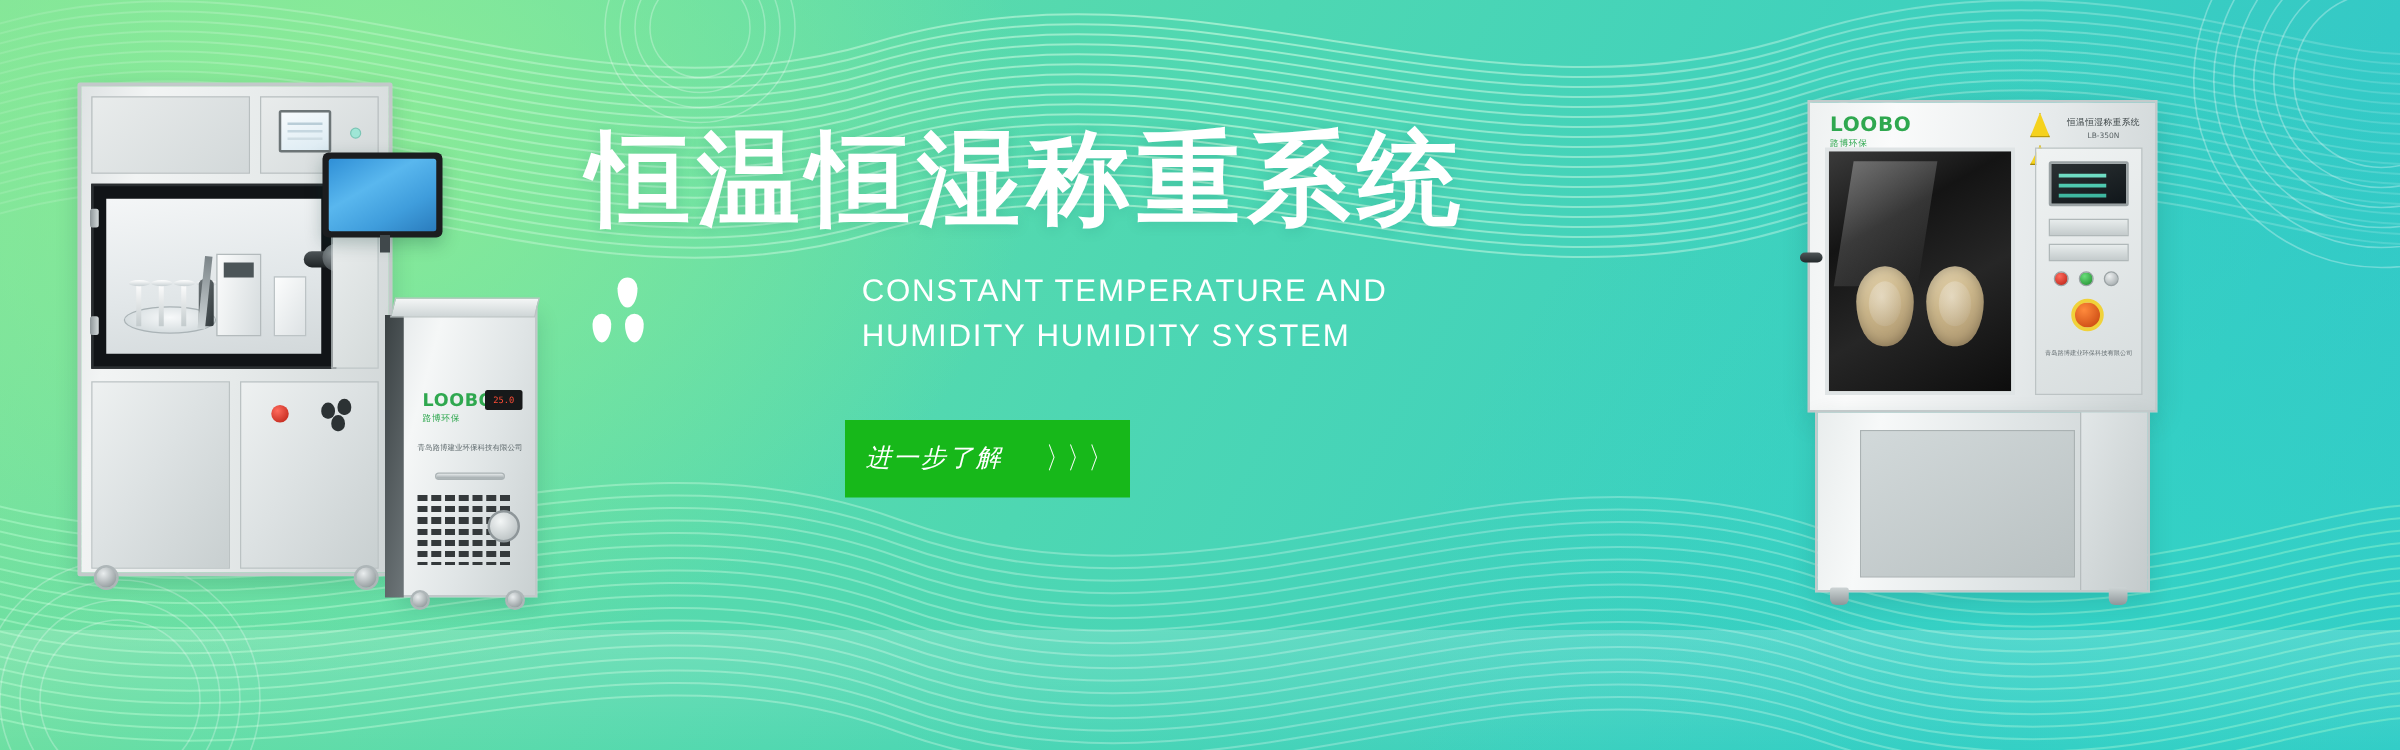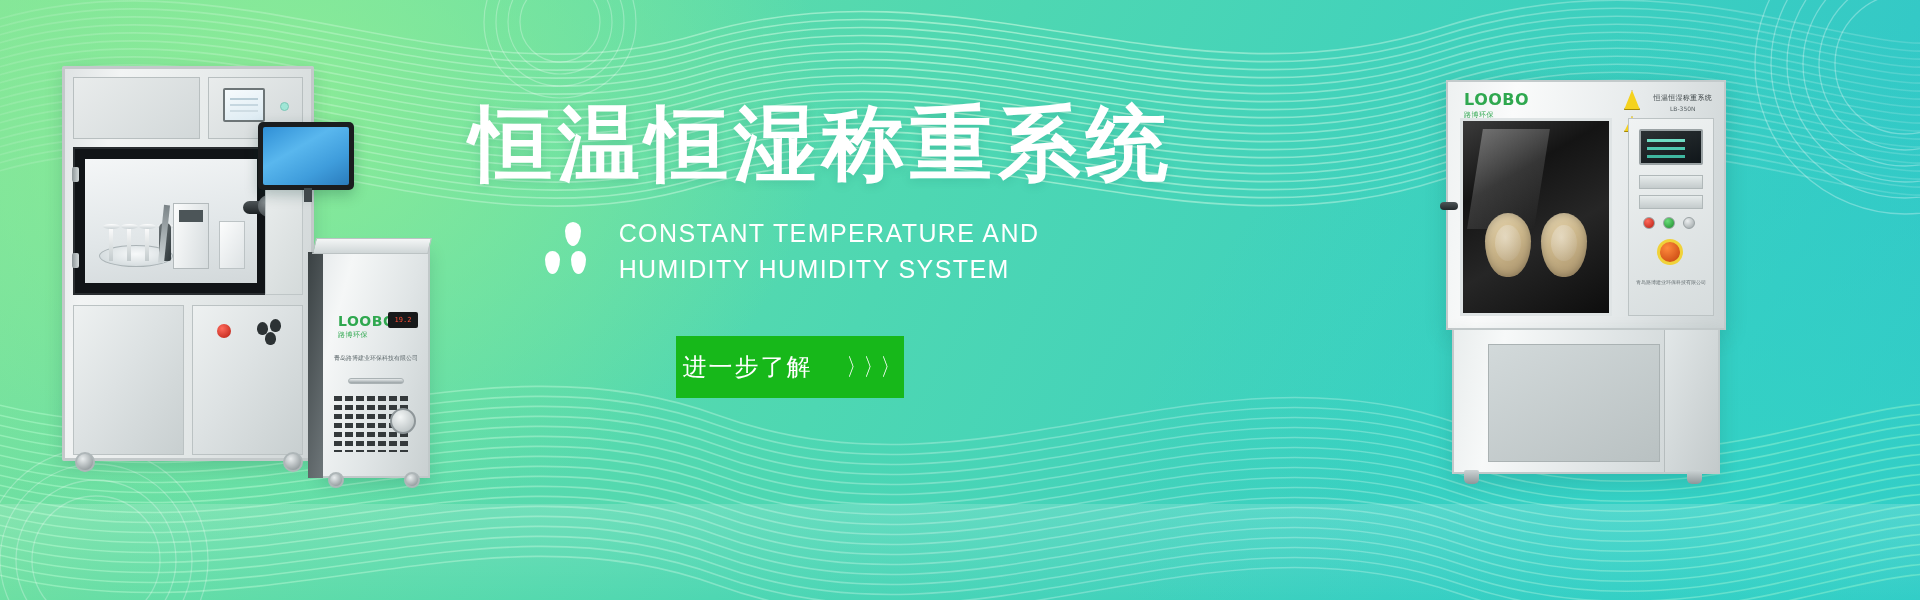--- a/index.html
+++ b/index.html
@@ -37,21 +37,21 @@
     font-weight:700;
     letter-spacing:6px;
     color:#ffffff;
     line-height:1.18;
     white-space:nowrap;
     text-shadow:0 2px 10px rgba(20,110,95,0.18);
   }
   .subtitle-wrap {
     display:flex;
     align-items:center;
-    justify-content:center;
+    justify-content:space-between;
     gap:16px;
     margin-top:22px;
   }
   .drops { position:relative; width:62px; height:62px; flex:0 0 62px; }
   .drop {
     position:absolute;
     width:15px; height:22px;
     background:#ffffff;
     border-radius:50% 50% 50% 50% / 64% 64% 36% 36%;
     transform:rotate(180deg);
@@ -79,21 +79,21 @@
     gap:34px;
     background:#17b81a;
     color:#ffffff;
     width:228px; height:62px;
     border:none;
     cursor:pointer;
     font-family:"DejaVu Sans", sans-serif;
     font-size:24px;
     letter-spacing:2px;
   }
-  .cta-label { font-size:24px; }
+  .cta-label { font-size:20px;font-style:italic; }
   .cta-arrows {
     font-size:19px;
     letter-spacing:-2px;
     transform:scaleY(1.25);
     font-family:"DejaVu Sans", sans-serif;
   }
 
   
   .machine-left {
     position:absolute;
@@ -640,21 +640,21 @@
     <div class="chiller">
       <div class="chiller-side"></div>
       <div class="chiller-top"></div>
 
       <div class="brand">
         <div class="brand-name">LOOBO</div>
         <div class="brand-sub">路博环保</div>
       </div>
 
       <div class="chiller-display">
-        <span>19.2</span>
+        <span>25.0</span>
       </div>
 
       <div class="chiller-company">青岛路博建业环保科技有限公司</div>
 
       <div class="chiller-handle"></div>
 
       <div class="grille">
         <i></i>
         <i></i>
         <i></i>

